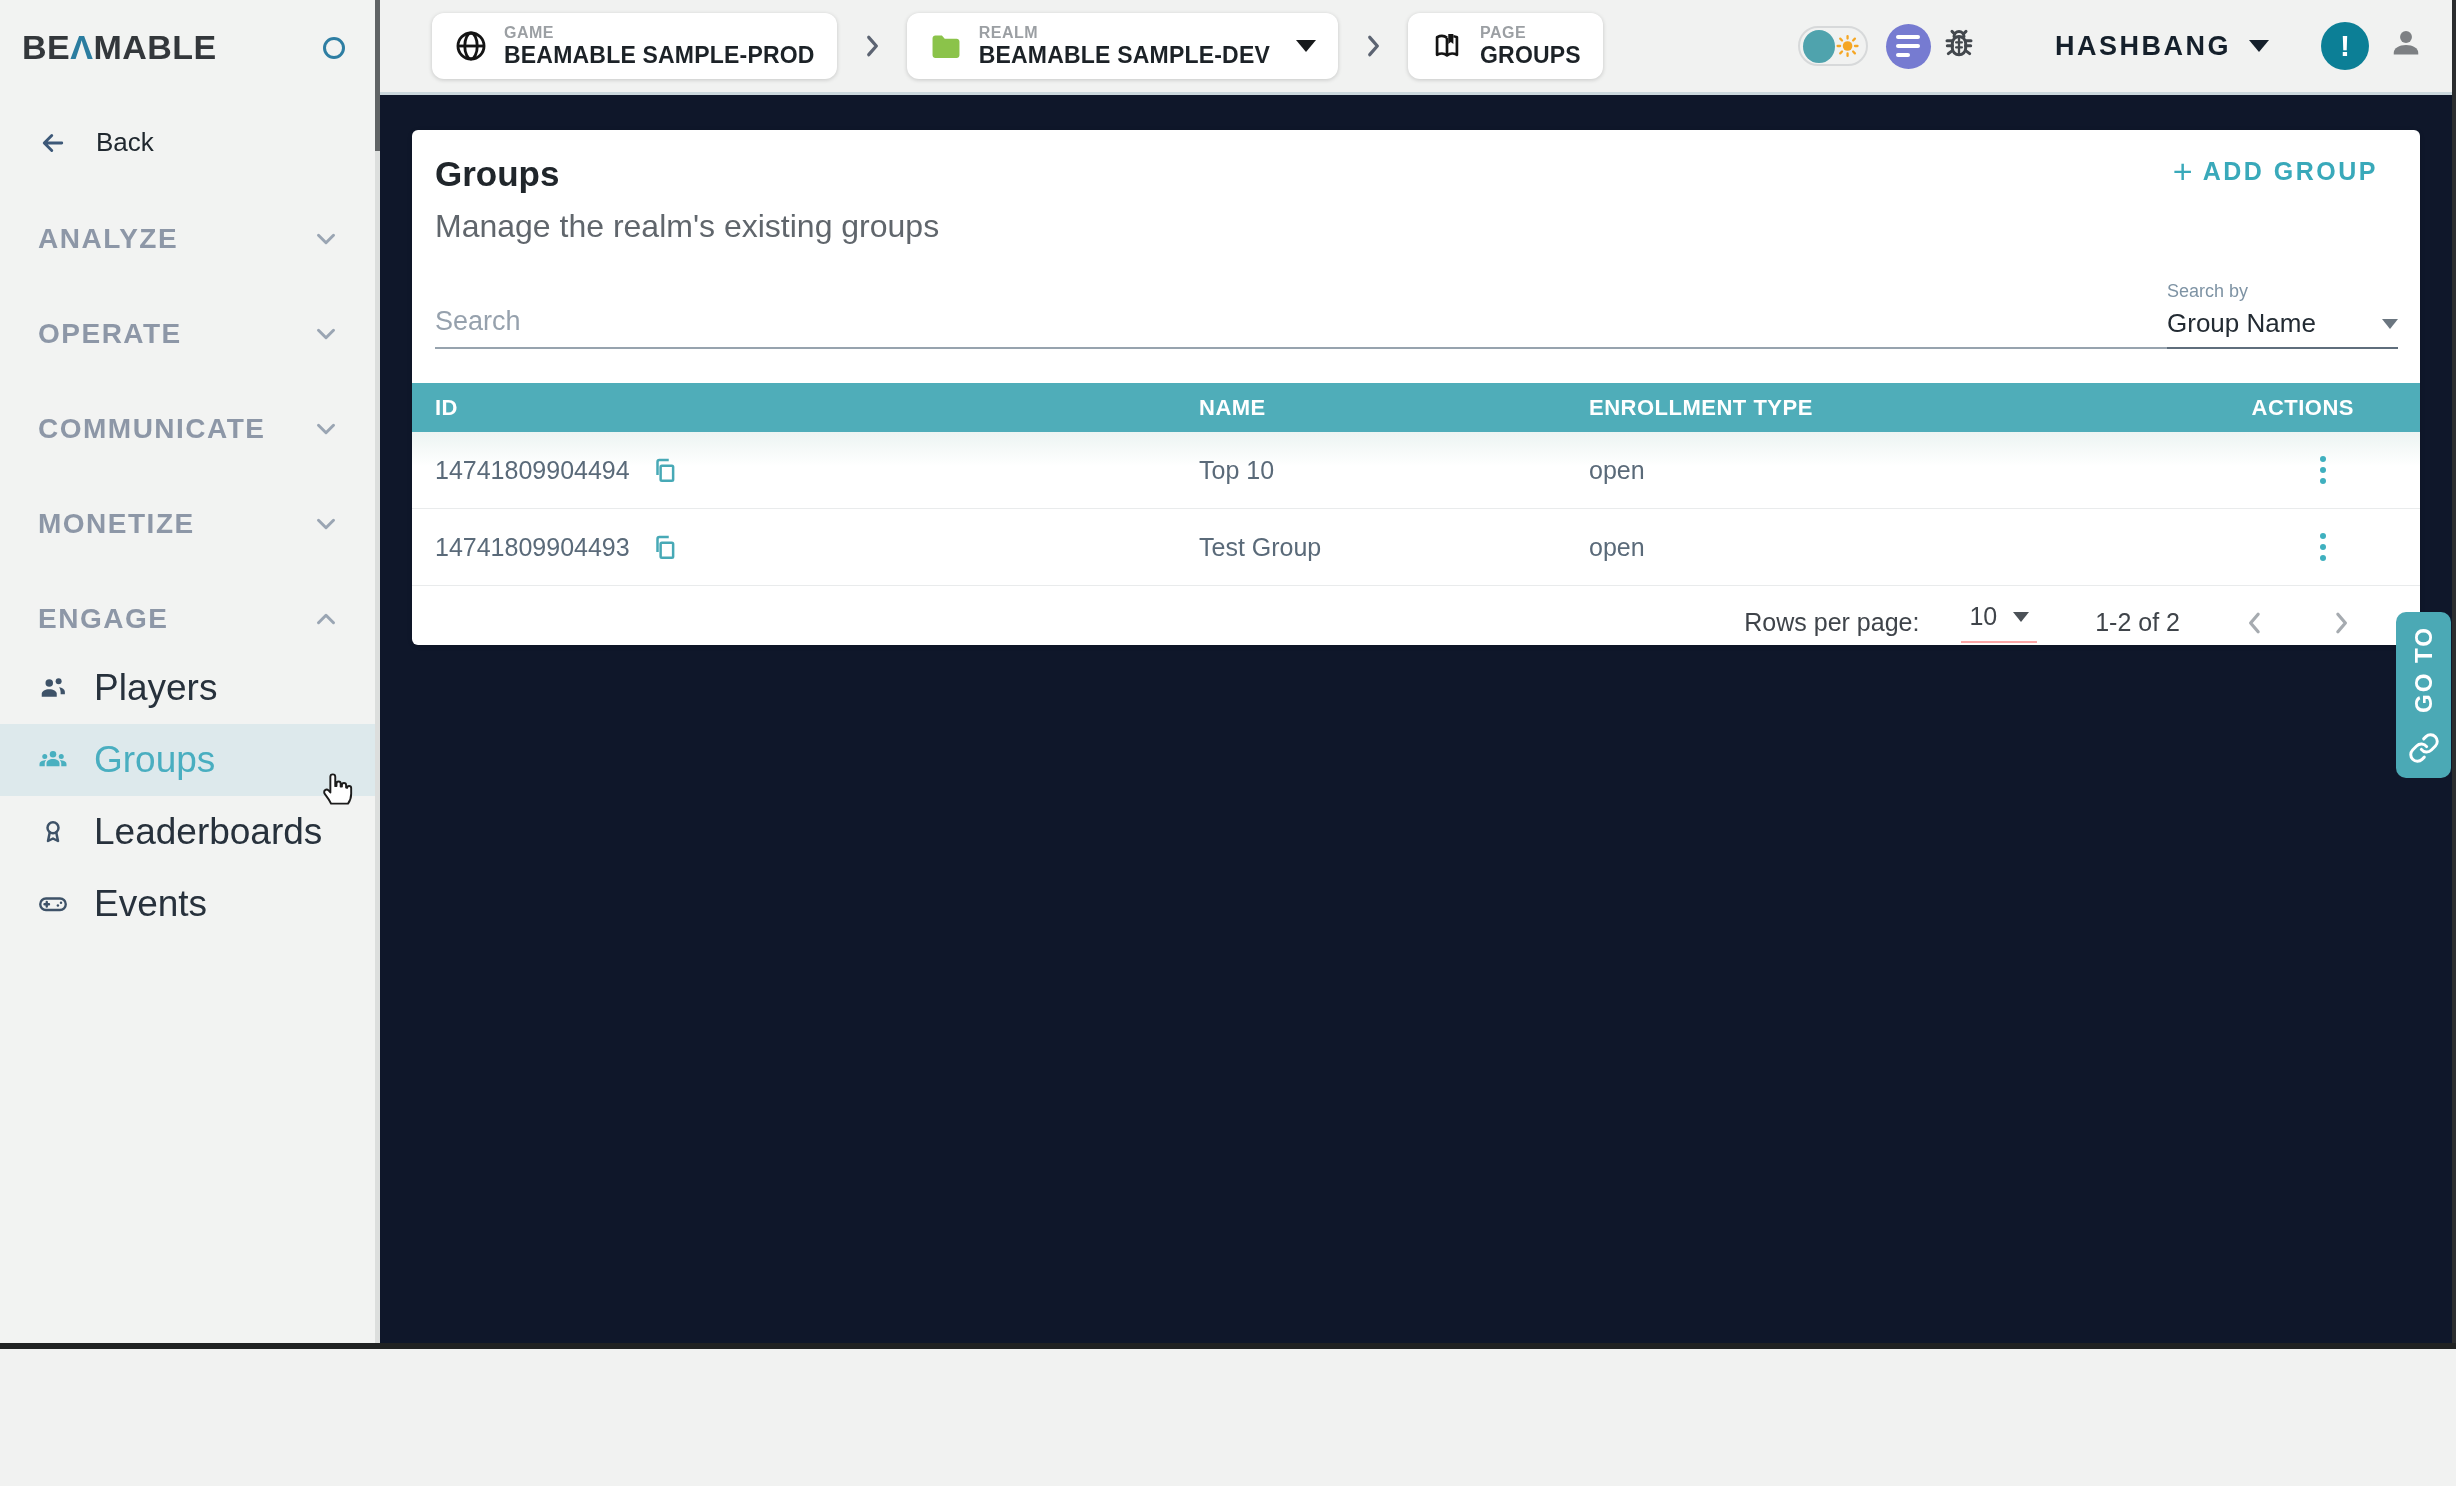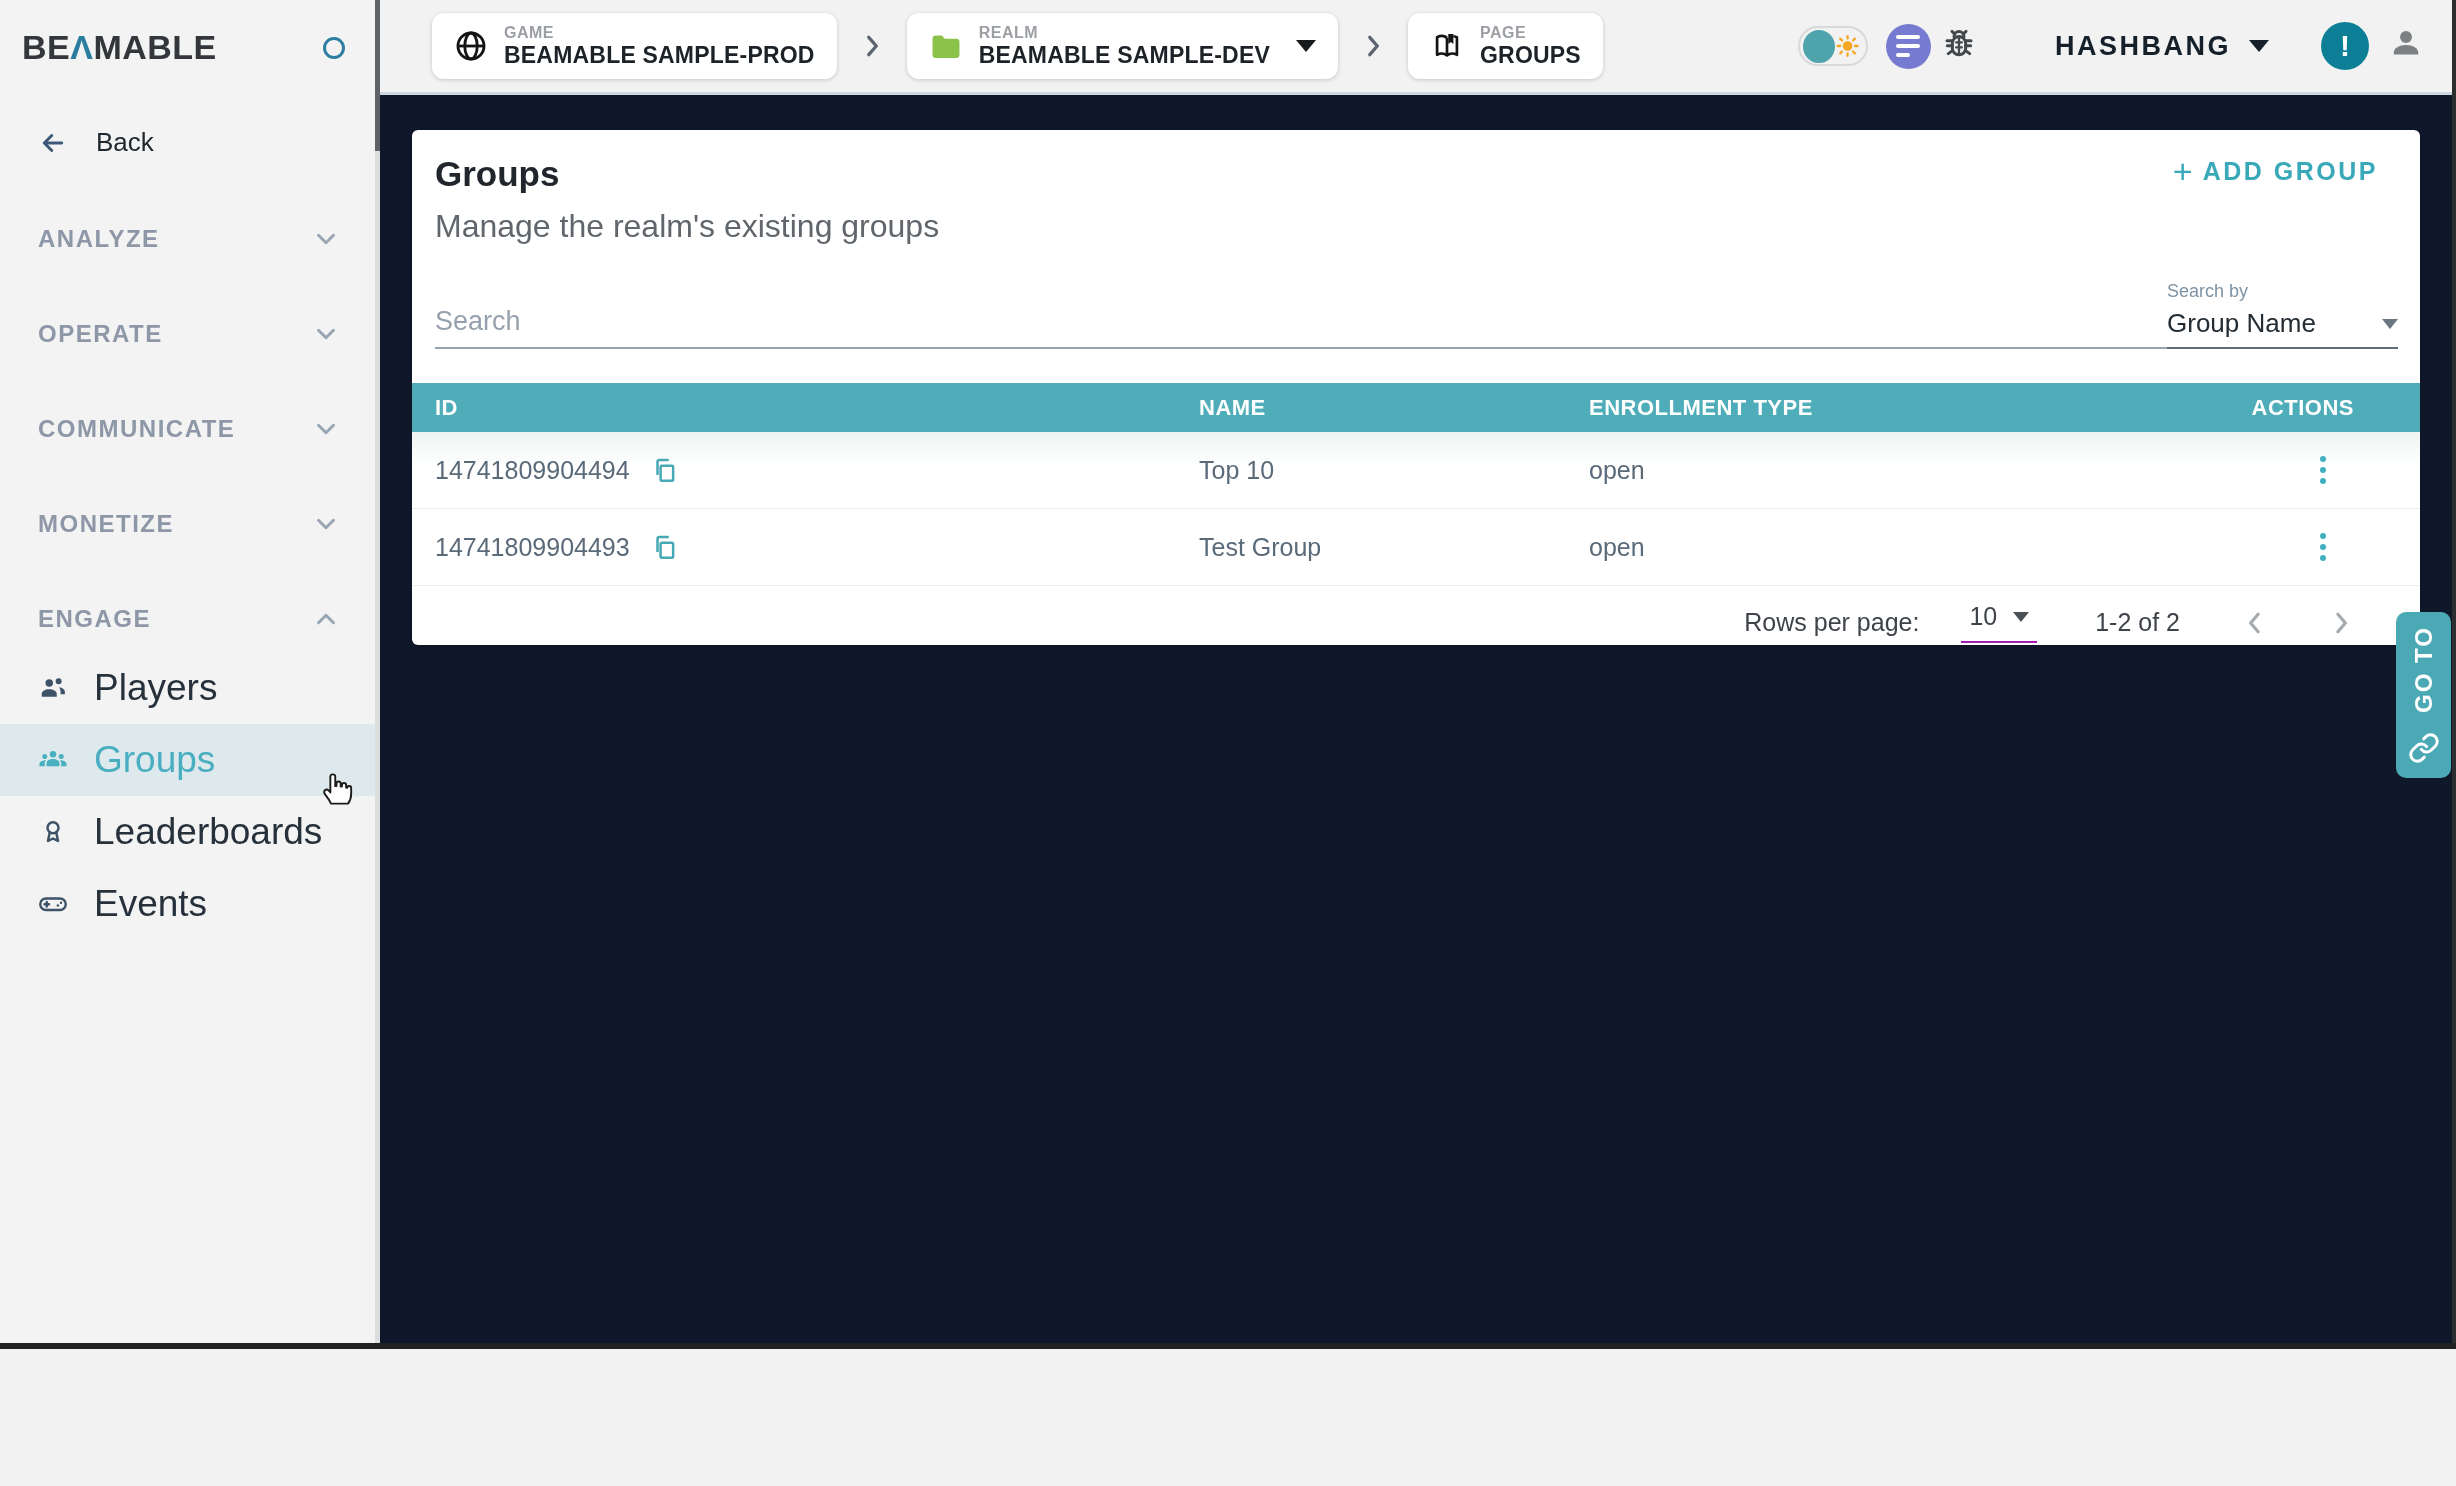--- a/index.html
+++ b/index.html
@@ -19,21 +19,21 @@
   .logo-row { display:flex; align-items:center; justify-content:space-between; padding:28px 30px 0 22px; }
   .logo { font-size:34px; font-weight:700; letter-spacing:0.5px; color:#33373b; white-space:nowrap; }
   .logo .accent { color:#2b7da0; }
   .collapse-circle { width:22px; height:22px; border:3px solid #2e7ea3; border-radius:50%; }
 
   .back-row { display:flex; align-items:center; gap:28px; padding:60px 0 0 38px; }
   .back-label { font-size:26px; color:#20282f; }
 
   .nav { margin-top:56px; }
   .nav-section { height:50px; margin-bottom:45px; display:flex; align-items:center; justify-content:space-between; padding:0 34px 0 38px; cursor:pointer; }
-  .nav-section-label { font-size:24px; font-weight:600; letter-spacing:1.5px; color:#8d97a7; }
+  .nav-section-label { font-size:28px; font-weight:600; letter-spacing:1.5px; color:#8d97a7; }
   .nav-section.engage { margin-bottom:8px; }
   .nav-item { height:72px; display:flex; align-items:center; gap:26px; padding-left:38px; cursor:pointer; }
   .nav-item-label { font-size:37px; color:#27313c; }
   .nav-item.selected { background:#dde9ec; }
   .nav-item.selected .nav-item-label { color:#49aec0; }
   .icon24 { width:30px; height:30px; flex:0 0 30px; }
 
   
   .topbar { position:absolute; left:380px; top:0; right:0; height:95px; background:#f1f2f1; border-bottom:3px solid #ccd8dd; display:flex; align-items:center; justify-content:space-between; padding:0 30px 0 52px; z-index:20; }
   .crumbs { display:flex; align-items:center; gap:22px; }
@@ -80,21 +80,21 @@
   .th-actions { text-align:right; padding-right:66px; }
   .tbl-row { height:77px; font-size:25px; color:#5a6a79; border-bottom:1px solid #e9ebec; }
   .tbl-row.first { background:linear-gradient(#ecf4f2, #ffffff 45%); }
   .cell-id { display:flex; align-items:center; gap:20px; }
   .copy-btn { width:30px; height:30px; cursor:pointer; }
   .kebab { justify-self:end; margin-right:88px; display:flex; flex-direction:column; gap:5px; cursor:pointer; padding:6px; }
   .kebab i { width:6px; height:6px; border-radius:50%; background:#3fb0bf; display:block; }
 
   .pagination { height:73px; display:flex; align-items:center; justify-content:flex-end; padding-right:64px; font-size:25px; color:#3f444a; }
   .rpp-label { margin-right:42px; }
-  .rpp-select { display:inline-flex; align-items:center; gap:16px; border-bottom:2px solid #a21caf; padding:0 8px 10px 8px; margin-right:58px; cursor:pointer; }
+  .rpp-select { display:inline-flex; align-items:center; gap:16px; border-bottom:2px solid #fca5a5; padding:0 8px 10px 8px; margin-right:58px; cursor:pointer; }
   .rpp-select .caret-small { border-top-color:#4b5157; }
   .range-label { margin-right:60px; }
   .page-chev { width:30px; height:30px; cursor:pointer; }
   .page-chev.prev { margin-right:56px; }
 
   
   .goto-tab { position:absolute; right:6px; top:612px; width:55px; height:166px; background:#4ba9b5; border-radius:10px; display:flex; flex-direction:column; align-items:center; justify-content:center; gap:20px; z-index:30; cursor:pointer; }
   .goto-label { writing-mode:vertical-rl; transform:rotate(180deg); color:#fff; font-size:24px; font-weight:700; letter-spacing:2px; }
 
   .cursor { position:absolute; left:316px; top:766px; z-index:70; pointer-events:none; }

